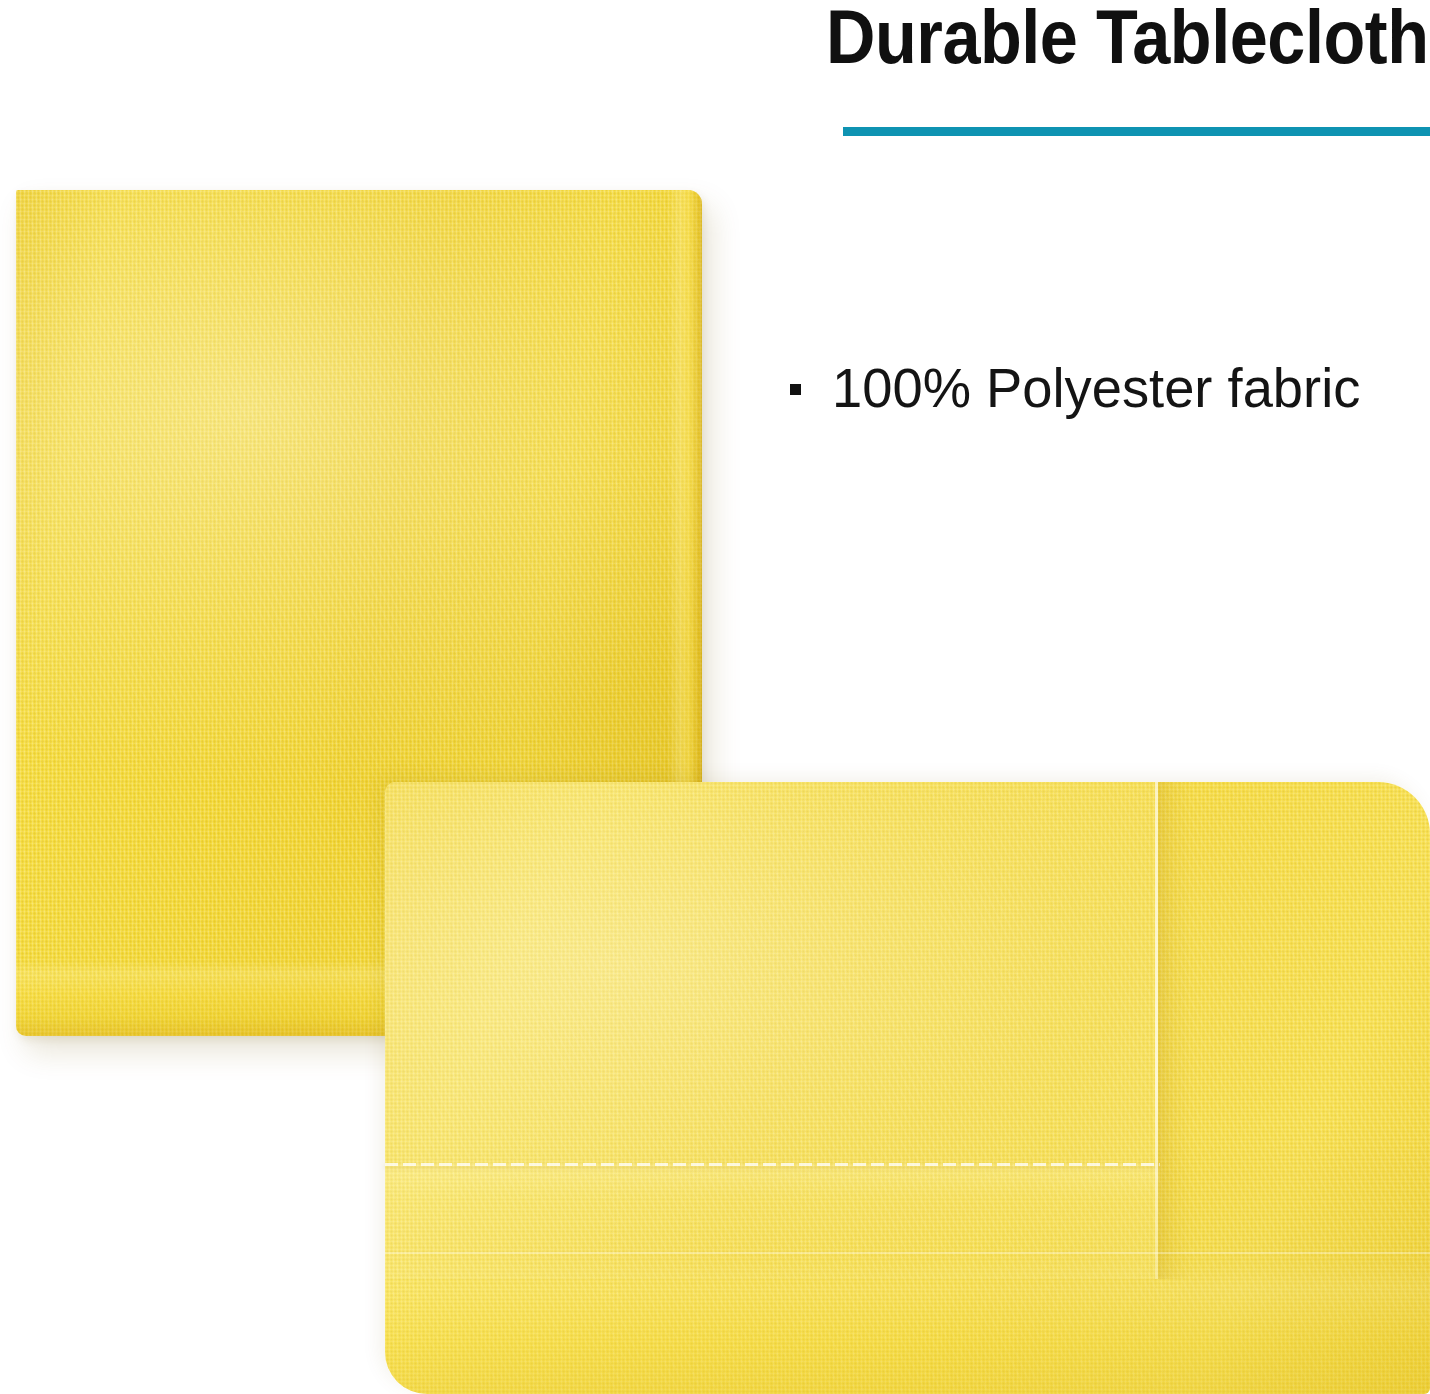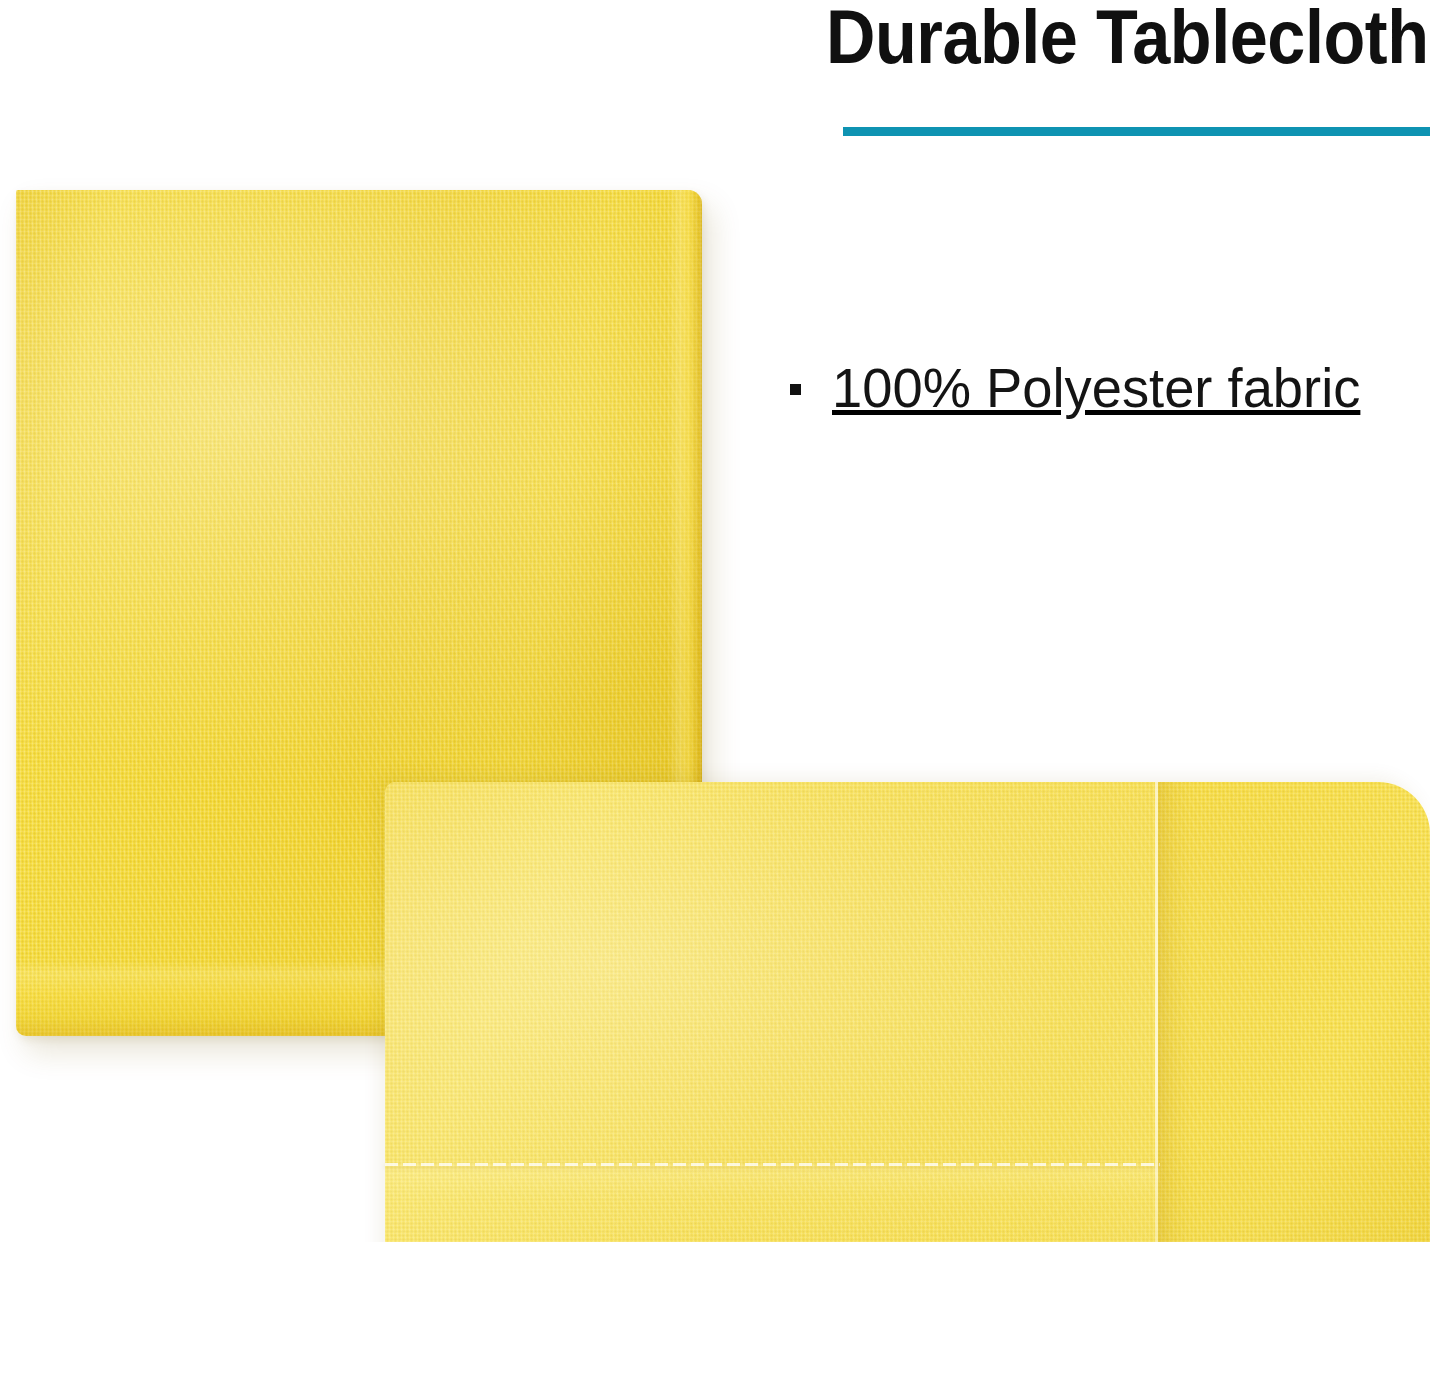--- a/index.html
+++ b/index.html
@@ -4,21 +4,21 @@
 <style>
   html, body {
     margin: 0;
     padding: 0;
     background: #ffffff;
   }
 
   #stage {
     position: relative;
     width: 1430px;
-    height: 1242px;
+    height: 1394px;
     background: #ffffff;
     overflow: hidden;
     font-family: "Liberation Sans", sans-serif;
   }
 
   
   .headline-block {
     position: absolute;
     left: 640px;
     top: 0px;
@@ -62,21 +62,20 @@
     list-style: none;
   }
 
   .bullet-row {
     position: relative;
     display: flex;
     align-items: flex-start;
     height: 72px;
     margin-bottom: 43px;
     padding-left: 44px;
-    text-decoration: underline;
   }
 
   .bullet-marker {
     position: absolute;
     left: 2px;
     top: 32px;
     width: 11px;
     height: 11px;
     background: #111111;
   }

